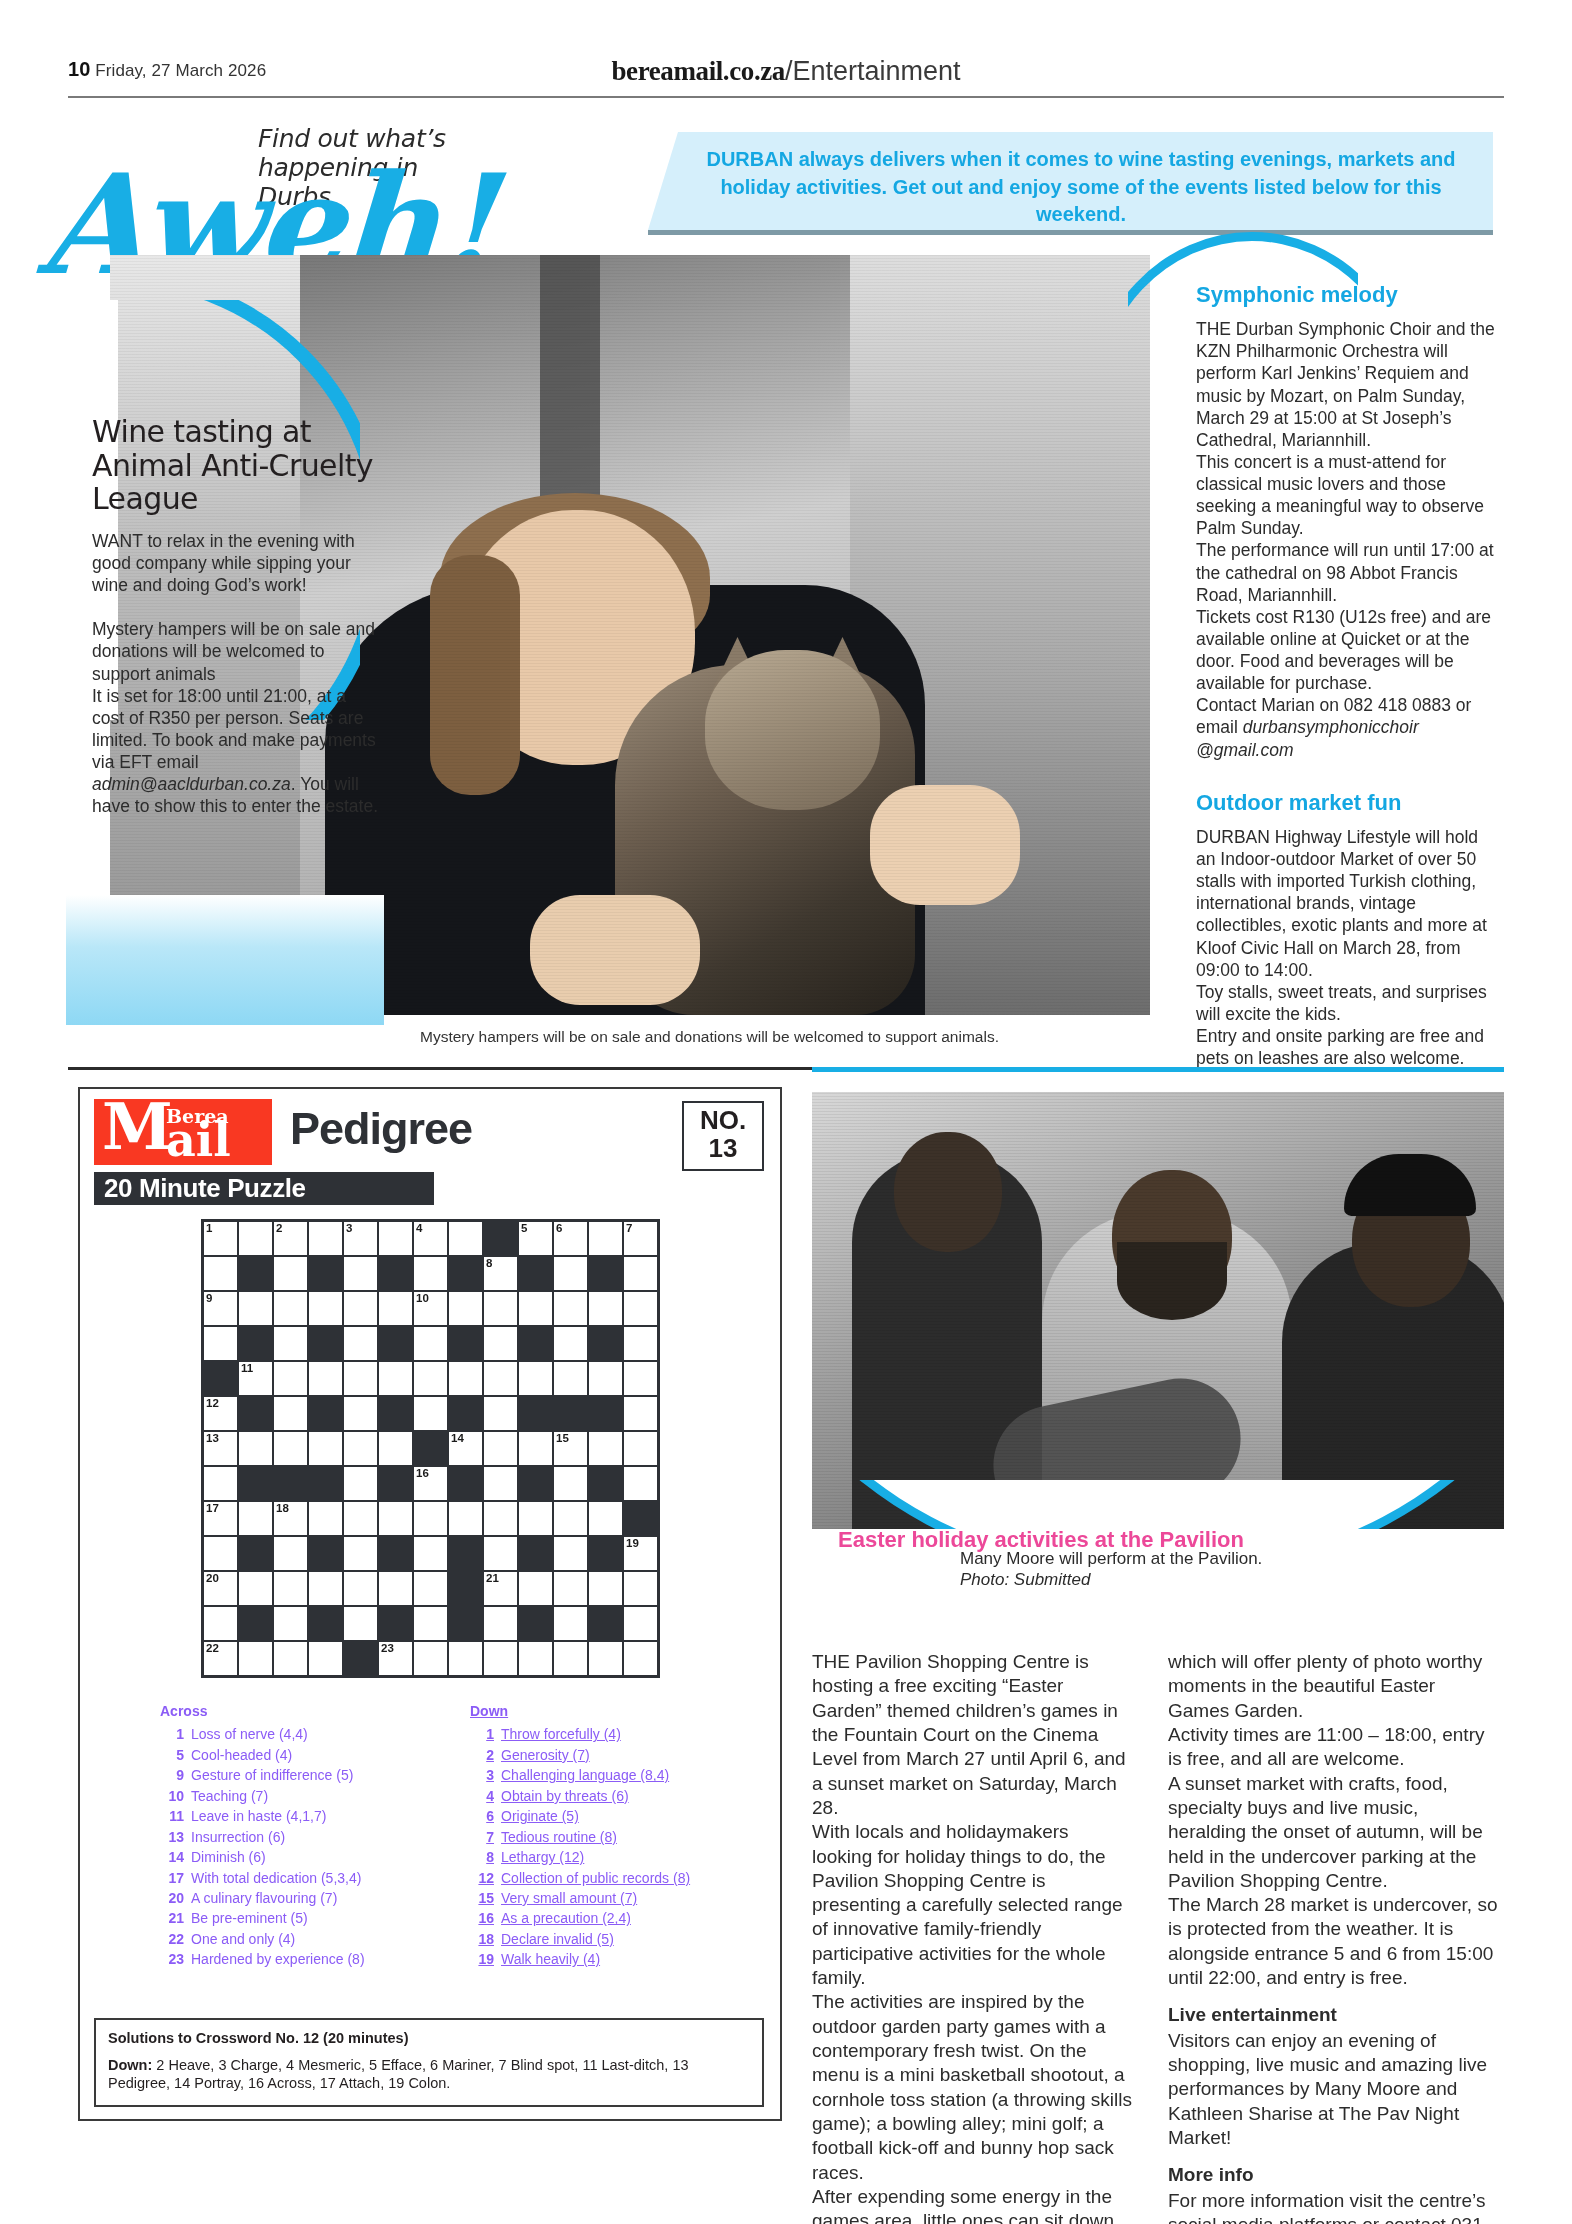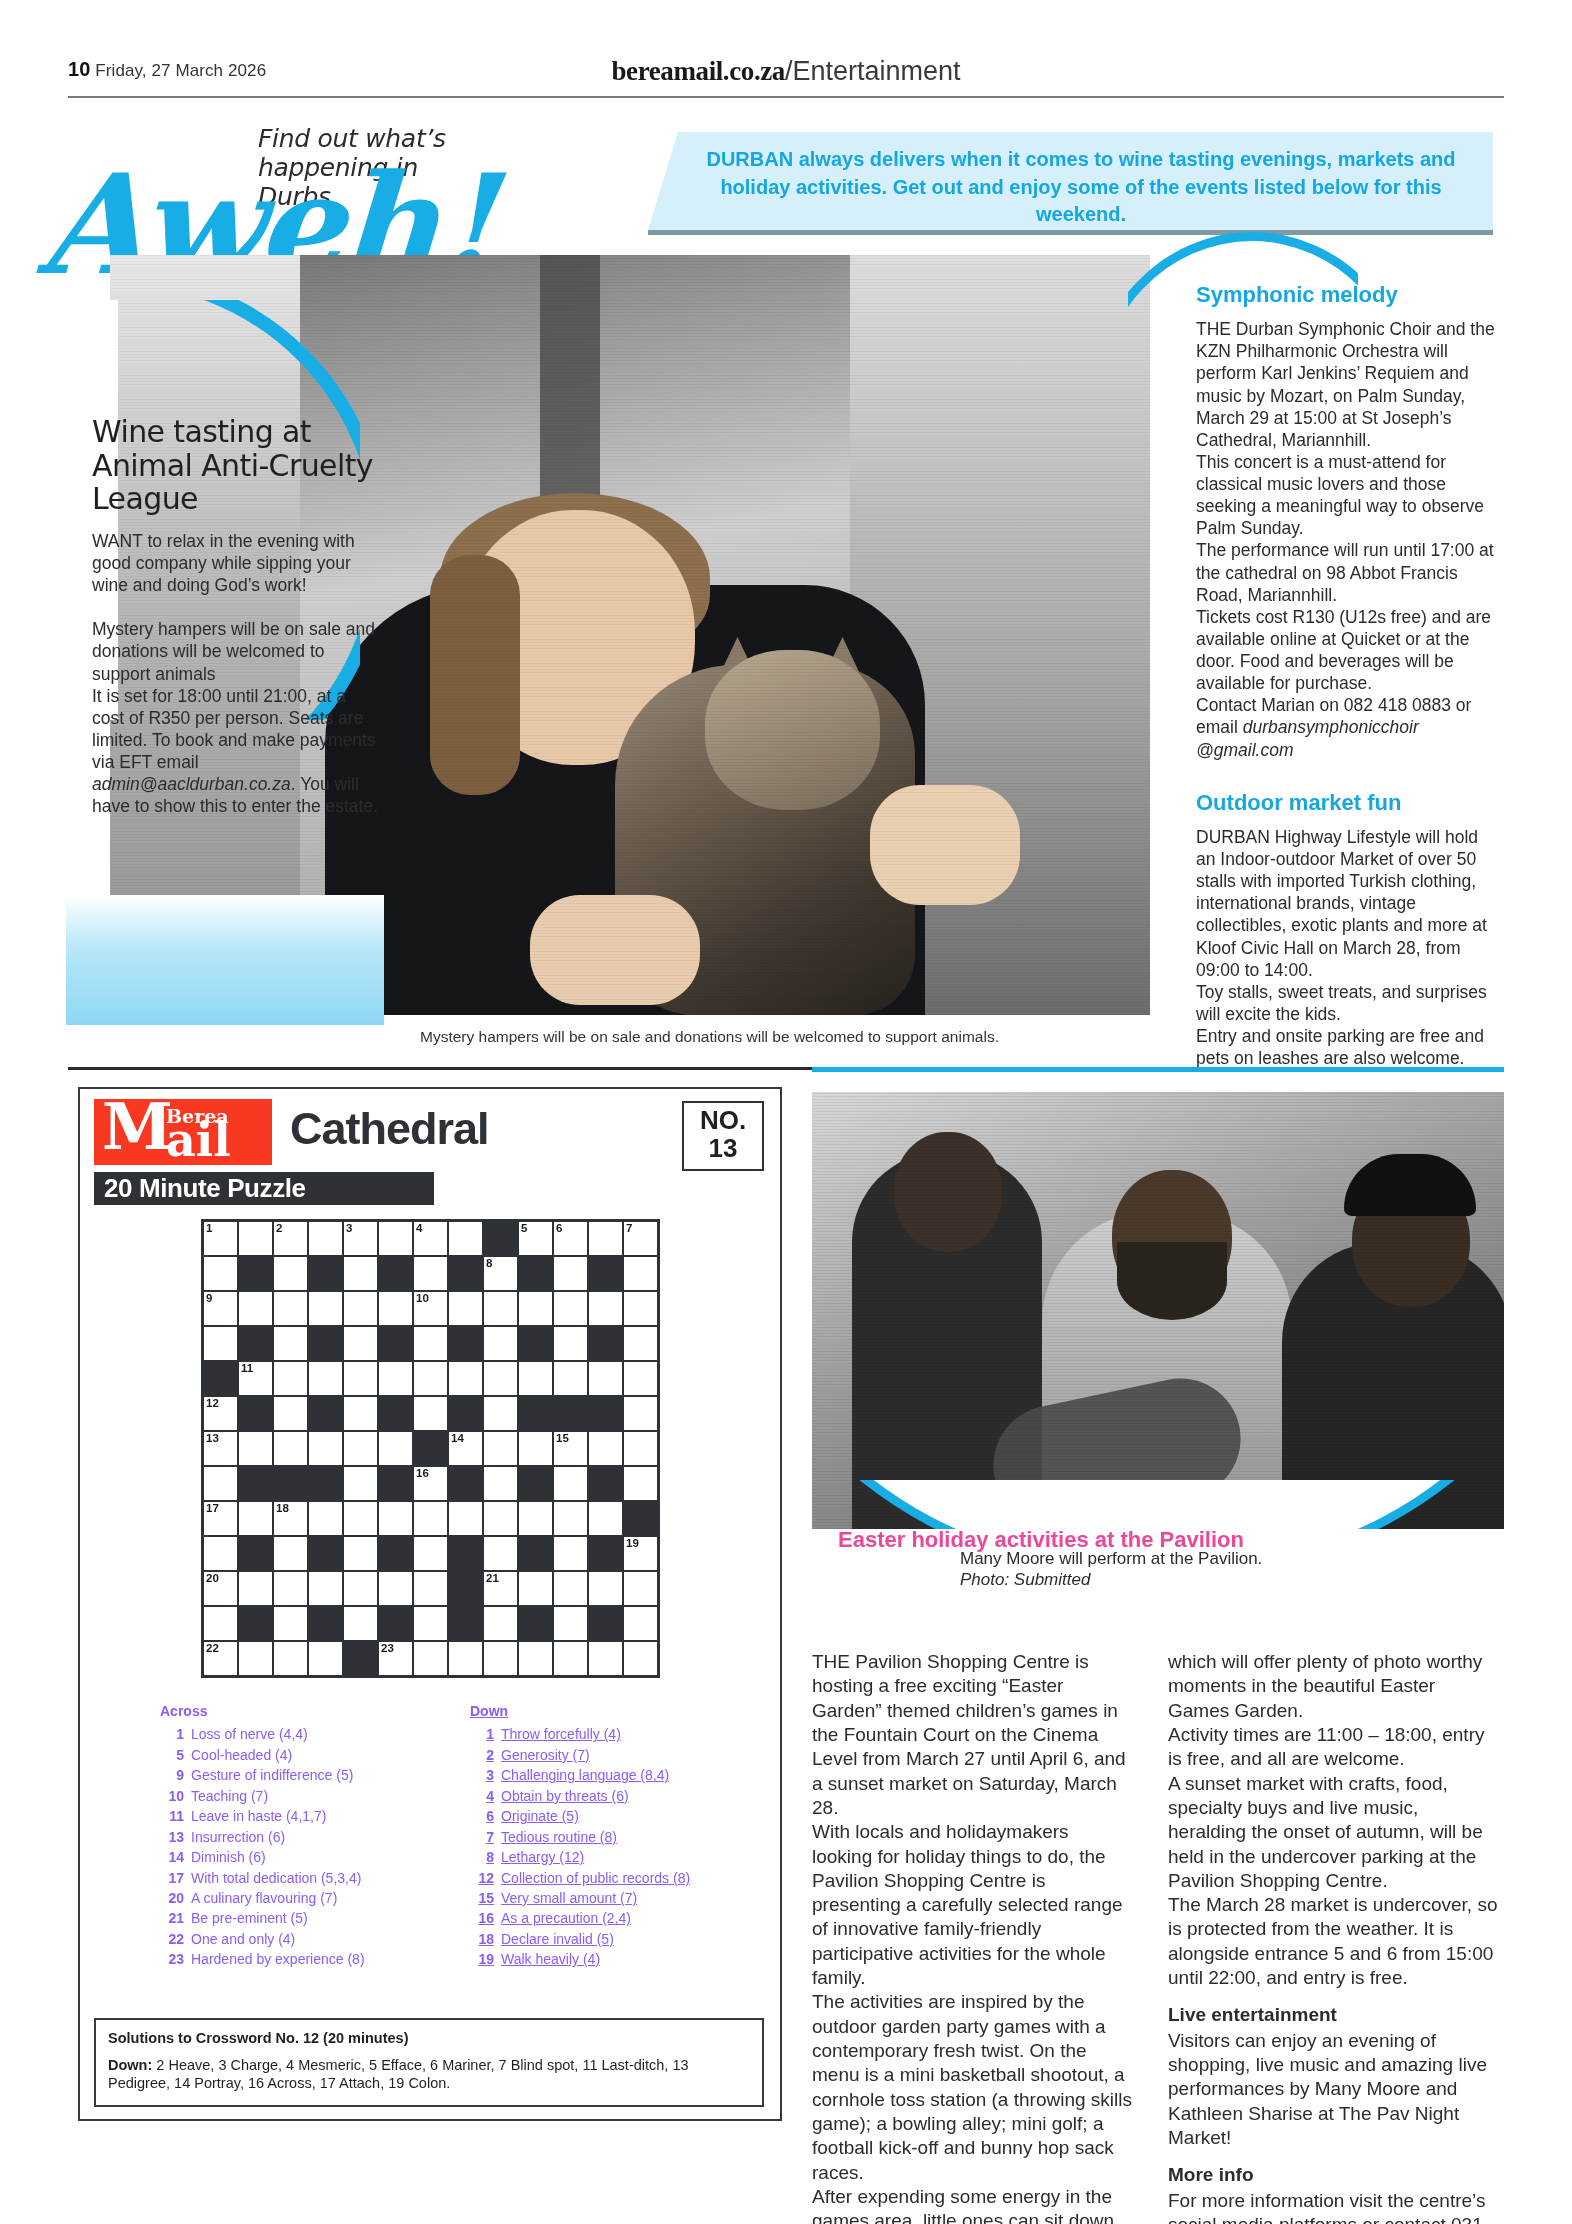--- a/index.html
+++ b/index.html
@@ -249,21 +249,21 @@
   <div id="div-mid"></div>
   <div id="div-mid2"></div>
 
   <div id="cw">
     <div id="cw-head">
       <div id="cw-logo">
         <span class="m">M</span>
         <span class="berea">Berea</span>
         <span class="ail">ail</span>
       </div>
-      <div id="cw-title">Cathedral</div>
+      <div id="cw-title">Pedigree</div>
       <div id="cw-no">
         <div class="l1">NO.</div>
         <div class="l2">13</div>
       </div>
     </div>
     <div id="cw-ribbon">
       <span>20 Minute Puzzle</span>
     </div>
 
     <div id="grid" style="grid-template-columns: repeat(13, 35px); left: 121px;">

